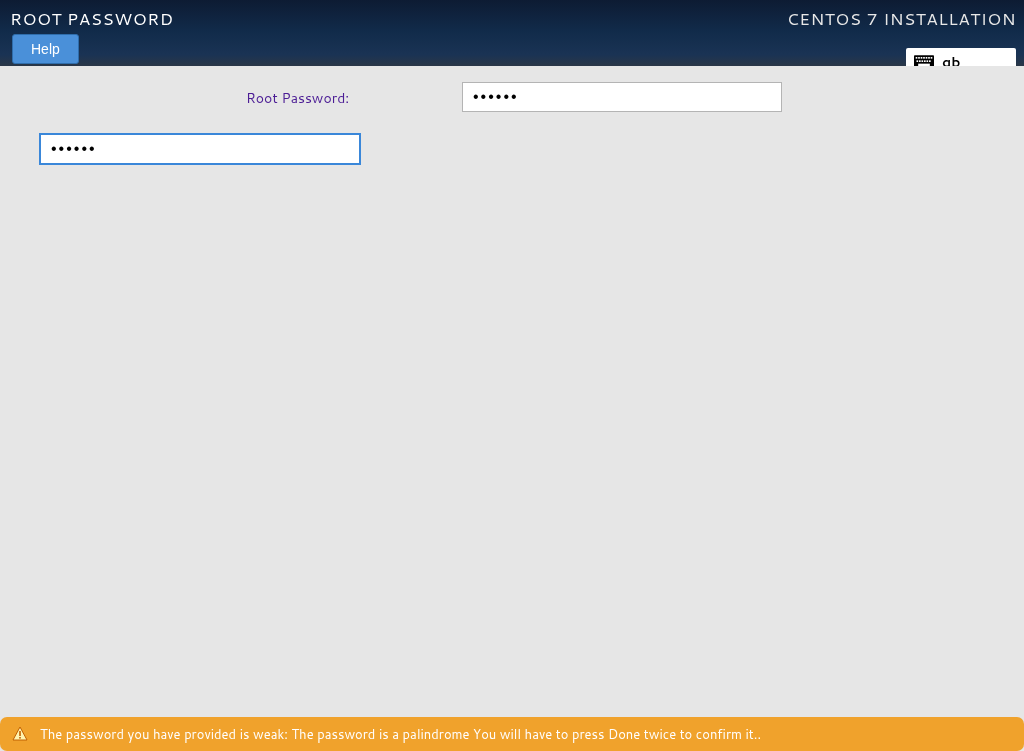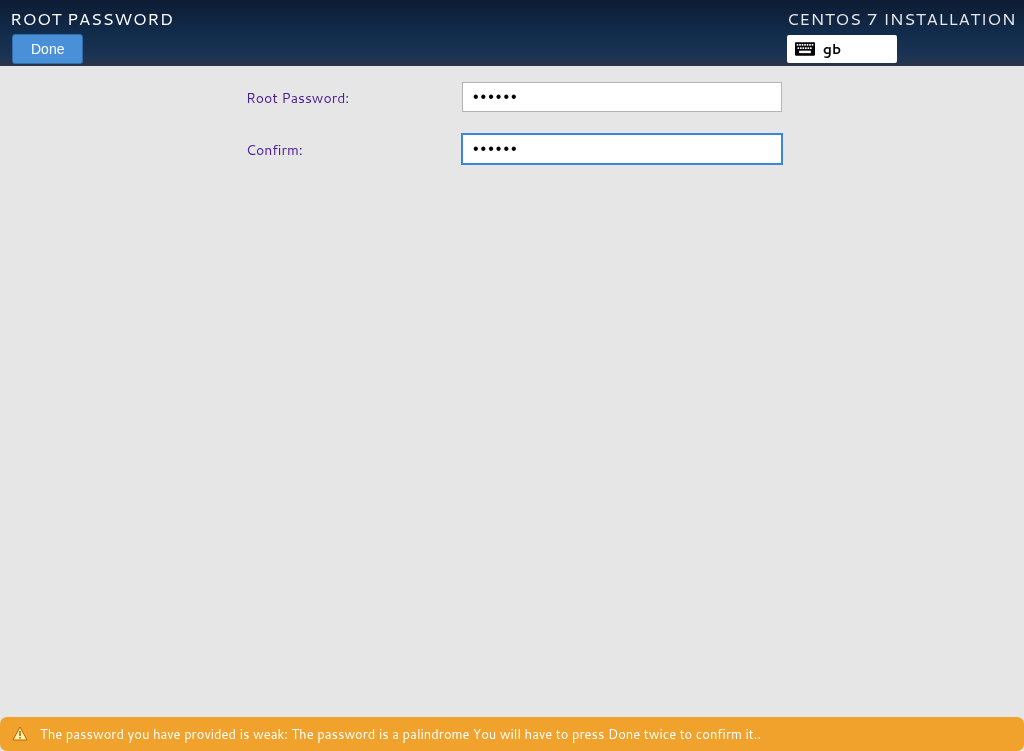--- a/index.html
+++ b/index.html
@@ -31,21 +31,21 @@
     .done-button {
       background: #4a90d9;
       color: #ffffff;
       border: 1px solid #2f6dab;
       border-radius: 3px;
       padding: 6px 18px;
       font-size: 14px;
       cursor: pointer;
       margin-left: 4px;
     }
-    .top-right { display: flex; flex-direction: column; align-items: flex-start; gap: 5px; }
+    .top-right { display: flex; flex-direction: column; align-items: flex-end; gap: 18px; }
     .installer-title {
       font-size: 17px;
       font-weight: 300;
       letter-spacing: 0.5px;
       color: #e8e8e8;
     }
     .top-right-controls { display: flex; gap: 10px; align-items: center; flex-direction: column; }
     .keyboard-indicator {
       background: #ffffff;
       color: #000000;
@@ -165,21 +165,21 @@
       font-size: 13px;
     }
     .warning-bar svg { width: 16px; height: 16px; display: block; }
   </style>
 </head>
 <body>
 
 <div class="topbar">
   <div class="top-left">
     <div class="page-title">ROOT PASSWORD</div>
-    <button class="done-button">Done</button>
+    <button class="done-button">Help</button>
   </div>
   <div class="top-right">
     <div class="installer-title">CENTOS 7 INSTALLATION</div>
     <div class="top-right-controls">
       <div class="keyboard-indicator">
         <span>
           <svg viewBox="0 0 24 16">
             <rect x="0" y="0" width="24" height="16" rx="1" fill="#000"></rect>
             <rect x="2" y="2" width="2" height="2" fill="#fff"></rect>
               <rect x="5" y="2" width="2" height="2" fill="#fff"></rect>
@@ -207,21 +207,20 @@
 <div class="content">
 
   <div class="form-row">
     <div class="form-label">Root Password:</div>
     <div class="field-col">
       <input type="text" class="text-input" readonly="" value="••••••" style="">
     </div>
   </div>
 
   <div class="form-row">
-    <div class="form-label">Confirm:</div>
     <div class="field-col">
       <input type="text" class="text-input focused" readonly="" value="••••••" style="">
     </div>
   </div>
 </div>
 
 <div class="warning-bar">
   <span>
     <svg viewBox="0 0 16 16">
       <path d="M8 1 L15 14 L1 14 Z" fill="#fff3b0" stroke="#c06000" stroke-width="1"></path>

